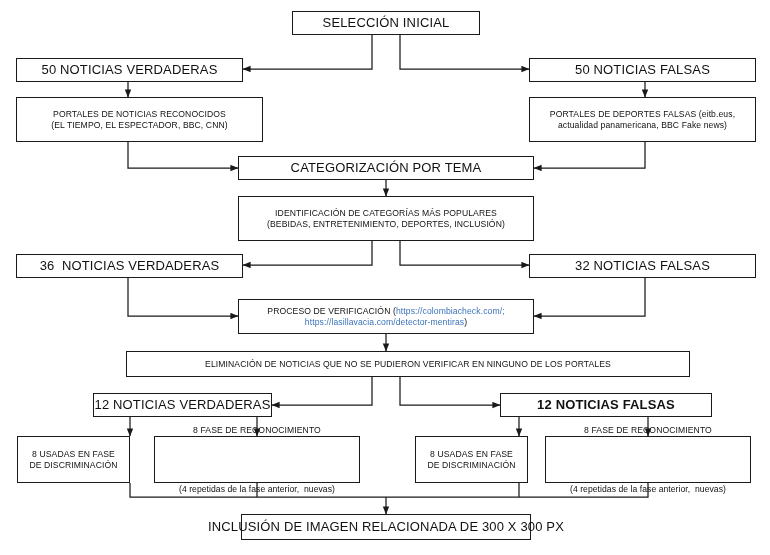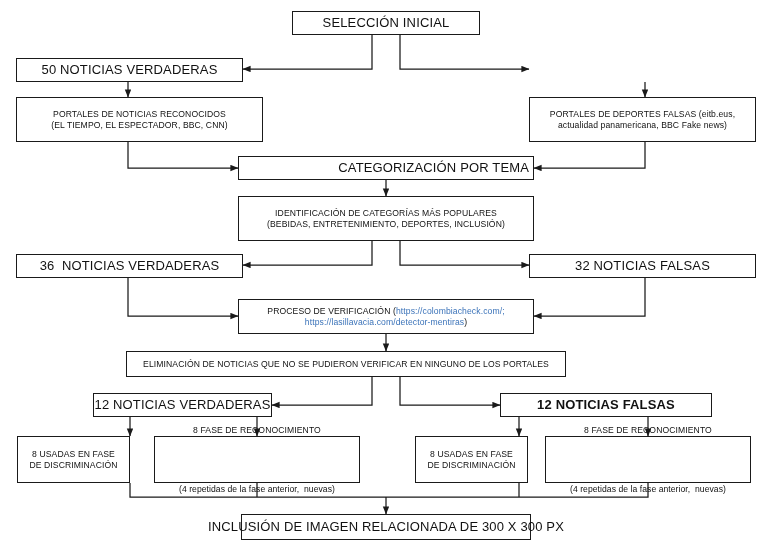--- a/index.html
+++ b/index.html
@@ -118,32 +118,35 @@
   </svg>
 
   <div class="node t-caps" style="left:292px; top:11px; width:188px; height:24px;">
     <span class="ln">SELECCIÓN INICIAL</span>
   </div>
 
   <div class="node t-caps" style="left:16px; top:58px; width:227px; height:24px;">
     <span class="ln">50 NOTICIAS VERDADERAS</span>
   </div>
 
+  <div class="node t-caps" style="left:529px; top:58px; width:227px; height:24px;">
+    <span class="ln">50 NOTICIAS FALSAS</span>
+  </div>
 
   <div class="node t-caps-sm" style="left:16px; top:97px; width:247px; height:45px;">
     <span class="ln">PORTALES DE NOTICIAS RECONOCIDOS</span>
     <span class="ln">(EL TIEMPO, EL ESPECTADOR, BBC, CNN)</span>
   </div>
 
   <div class="node t-caps-sm" style="left:529px; top:97px; width:227px; height:45px;">
     <span class="ln">PORTALES DE DEPORTES FALSAS (eitb.eus,</span>
     <span class="ln">actualidad panamericana, BBC Fake news)</span>
   </div>
 
-  <div class="node t-caps" style="left:238px; top:156px; width:296px; height:24px;align-items:flex-end;">
+  <div class="node t-caps" style="left:238px; top:156px; width:296px; height:24px;">
     <span class="ln">CATEGORIZACIÓN POR TEMA</span>
   </div>
 
   <div class="node t-caps-sm" style="left:238px; top:196px; width:296px; height:45px;">
     <span class="ln">IDENTIFICACIÓN DE CATEGORÍAS MÁS POPULARES</span>
     <span class="ln">(BEBIDAS, ENTRETENIMIENTO, DEPORTES, INCLUSIÓN)</span>
   </div>
 
   <div class="node t-caps" style="left:16px; top:254px; width:227px; height:24px;">
     <span class="ln">36  NOTICIAS VERDADERAS</span>
@@ -151,21 +154,21 @@
 
   <div class="node t-caps" style="left:529px; top:254px; width:227px; height:24px;">
     <span class="ln">32 NOTICIAS FALSAS</span>
   </div>
 
   <div class="node t-caps-sm" style="left:238px; top:299px; width:296px; height:35px;align-items:center;">
     <span class="ln"><span>PROCESO DE VERIFICACIÓN (</span><span class="lnk">https://colombiacheck.com/;</span></span>
     <span class="ln"><span class="lnk">https://lasillavacia.com/detector-mentiras</span><span>)</span></span>
   </div>
 
-  <div class="node t-caps-sm" style="left:126px; top:351px; width:440px; height:26px;">
+  <div class="node t-caps-sm" style="left:126px; top:351px; width:564px; height:26px;">
     <span class="ln">ELIMINACIÓN DE NOTICIAS QUE NO SE PUDIERON VERIFICAR EN NINGUNO DE LOS PORTALES</span>
   </div>
 
   <div class="node t-caps" style="left:93px; top:393px; width:179px; height:24px;align-items:center;">
     <span class="ln">12 NOTICIAS VERDADERAS</span>
   </div>
 
   <div class="node t-caps" style="left:500px; top:393px; width:212px; height:24px;font-weight:bold;">
     <span class="ln">12 NOTICIAS FALSAS</span>
   </div>

